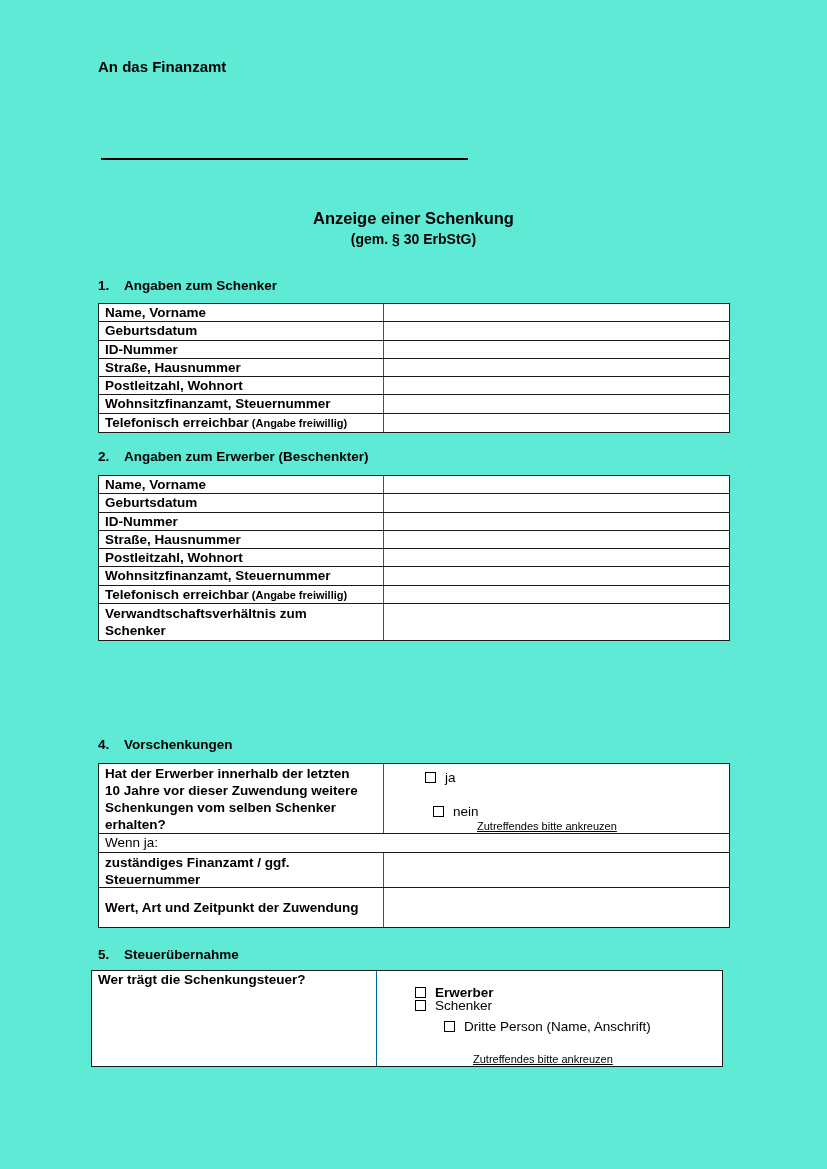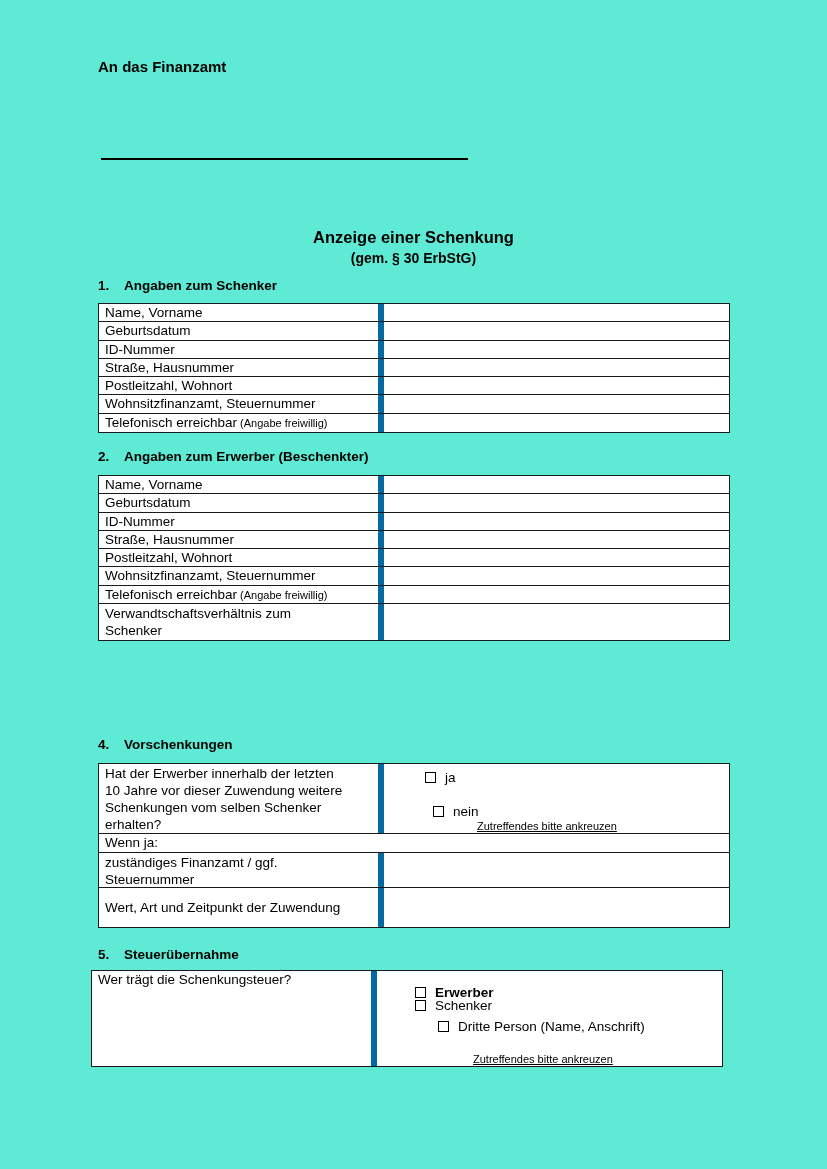--- a/index.html
+++ b/index.html
@@ -6,30 +6,30 @@
   * { margin:0; padding:0; box-sizing:border-box; }
   html,body { background:#fff; }
   .page {
     position:relative; width:827px; height:1169px; margin:0 auto;
     background:#5eead4; color:#000;
     font-family:"Liberation Sans", sans-serif; font-size:13.5px;
   }
   .recipient { position:absolute; left:98px; top:58px; font-size:15px; font-weight:bold; }
   .addressee-line { position:absolute; left:101px; top:158px; width:367px; height:2px; background:#000; }
   .title-block { position:absolute; left:0; top:209px; width:100%; text-align:center; }
-  .title { font-size:16.5px; font-weight:bold;margin-top:19px; }
+  .title { font-size:16.5px; font-weight:bold; }
   .subtitle { font-size:14px; font-weight:bold; margin-top:3px; }
 
   .sec-h { position:absolute; left:98px; font-weight:bold; font-size:13.5px; }
   .sec-num { display:inline-block; width:26px; }
 
   .tbl { position:absolute; width:632px; border:1px solid #1a1a1a; background:#fff; }
   .row { display:flex; border-bottom:1px solid #1a1a1a; }
   .tbl .row:last-child { border-bottom:none; }
-  .lc { width:285px; border-right:6px solid #0369a1; padding:1px 6px; line-height:16px; }
+  .lc { width:285px; border-right:1px solid #0369a1; padding:1px 6px; line-height:16px;font-weight:bold; }
   .rc { flex:1; position:relative; }
   .full { flex:1; padding:1px 6px; line-height:16px; }
 
   .rh1 { height:18.3px; }
   .rh2 { height:36px; }
   .r3  { height:36px; }
   .r4a { height:70px; }
   .r4b { height:19px; }
   .r4c { height:39px; }
   .r4d { height:35px; }
@@ -41,21 +41,21 @@
   .hint { font-size:11px; text-decoration:underline; white-space:nowrap; }
 
   .cb { display:inline-block; width:11px; height:11px; border:1px solid #000;
         background:#fff; margin-right:9px; vertical-align:-1px; }
   .opt { position:absolute; line-height:17px; }
   .opt-ja   { top:5px;  left:41px; }
   .opt-nein { top:39px; left:33px;padding-left:16px; }
   .hint4    { position:absolute; top:56px; left:93px; }
   .opt-s5-0 { top:13px;  left:38px;font-weight:bold; }
   .opt-s5-1 { top:26px; left:38px; }
-  .opt-s5-2 { top:47px; left:38px;padding-left:23px; }
+  .opt-s5-2 { top:47px; left:44px;padding-left:23px; }
   .hint5    { position:absolute; top:82px; left:96px; }
 
   #t1 { left:98px; top:303px; }
   #t2 { left:98px; top:475px; }
   #t3 { left:98px; top:682px; }
   #t4 { left:98px; top:763px; }
   #t5 { left:91px; top:970px; }
   #h1 { top:278px; } #h2 { top:449px; } #h3 { top:656px; } #h4 { top:737px; } #h5 { top:947px; }
 </style>
 </head>

